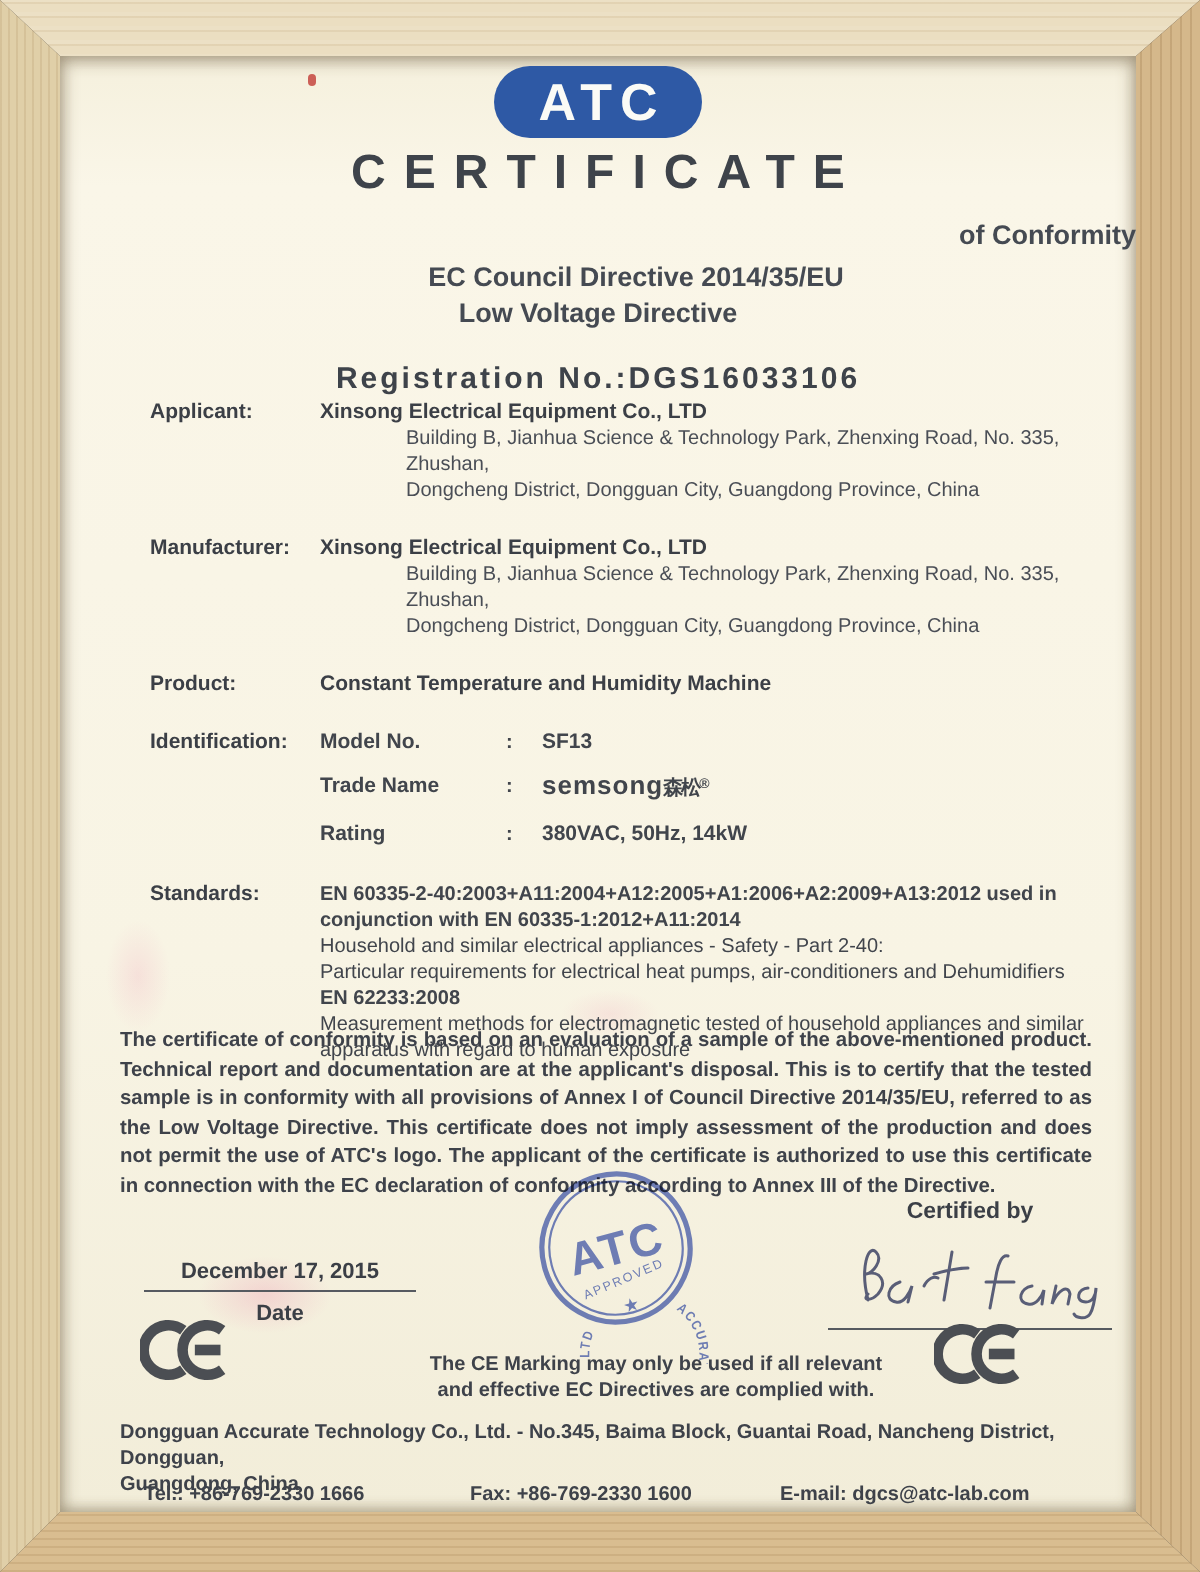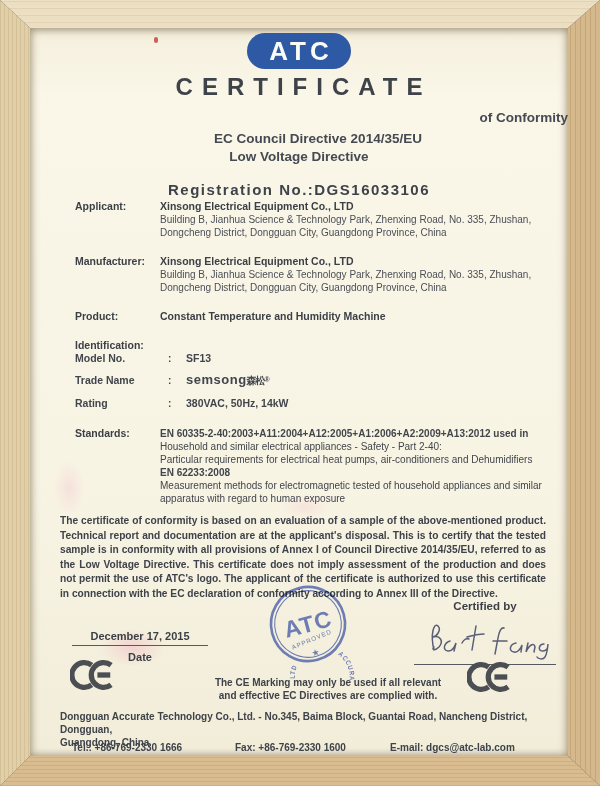--- a/index.html
+++ b/index.html
@@ -34,23 +34,23 @@
   .subtitle{margin-top:9px;font-size:13.5px;font-weight:bold;color:#454a52;text-align:right;}
   .dir1{margin-top:6px;font-size:13.5px;font-weight:bold;color:#454a52;padding-left:38px;}
   .dir2{margin-top:3px;font-size:13.5px;font-weight:bold;color:#454a52;}
   .registration{margin-top:17px;font-size:15px;font-weight:bold;letter-spacing:1.5px;color:#3e434a;}
   
   .sections{position:absolute;left:45px;top:172px;width:472px;font-size:10px;line-height:13px;}
   .row{display:flex;align-items:flex-start;}
   .lbl{width:85px;flex:none;font-weight:bold;font-size:10.5px;color:#3b3f46;}
   .val{flex:1;min-width:0;}
   .pname{font-weight:bold;font-size:10.5px;color:#3b3f46;}
-  .addr{color:#4a4e56;}
+  .addr{color:#4a4e56;margin-left:43px;}
   .mb16{margin-bottom:16px;}
-  .mb8{margin-bottom:8px;flex-direction:column;}
+  .mb8{margin-bottom:8px;}
   .subrow{display:flex;margin-bottom:9px;}
   .sname{width:93px;flex:none;font-weight:bold;font-size:10.5px;}
   .scolon{width:18px;flex:none;font-weight:bold;}
   .sval{font-weight:bold;font-size:10.5px;}
   .semsong{font-weight:bold;font-size:13px;letter-spacing:.5px;line-height:12px;}
   .cjk{font-size:10px;letter-spacing:-1px;font-family:Liberation Mono, monospace;}
   .rmark{font-size:7px;vertical-align:top;}
   .stline{white-space:nowrap;}
   .stb{font-weight:bold;}
   
@@ -143,20 +143,21 @@
             <div class="scolon">:</div>
             <div class="sval">380VAC, 50Hz, 14kW</div>
           </div>
         </div>
       </div>
 
       <div class="row">
         <div class="lbl">Standards:</div>
         <div class="val">
           <div class="stline stb">EN 60335-2-40:2003+A11:2004+A12:2005+A1:2006+A2:2009+A13:2012 used in</div>
+          <div class="stline stb">conjunction with EN 60335-1:2012+A11:2014</div>
           <div class="stline">Household and similar electrical appliances - Safety - Part 2-40:</div>
           <div class="stline">Particular requirements for electrical heat pumps, air-conditioners and Dehumidifiers</div>
           <div class="stline stb">EN 62233:2008</div>
           <div class="stline">Measurement methods for electromagnetic tested of household appliances and similar</div>
           <div class="stline">apparatus with regard to human exposure</div>
         </div>
       </div>
     </div>
 
     <div class="declaration">The certificate of conformity is based on an evaluation of a sample of the above-mentioned product. Technical report and documentation are at the applicant's disposal. This is to certify that the tested sample is in conformity with all provisions of Annex I of Council Directive 2014/35/EU, referred to as the Low Voltage Directive. This certificate does not imply assessment of the production and does not permit the use of ATC's logo. The applicant of the certificate is authorized to use this certificate in connection with the EC declaration of conformity according to Annex III of the Directive.</div>

